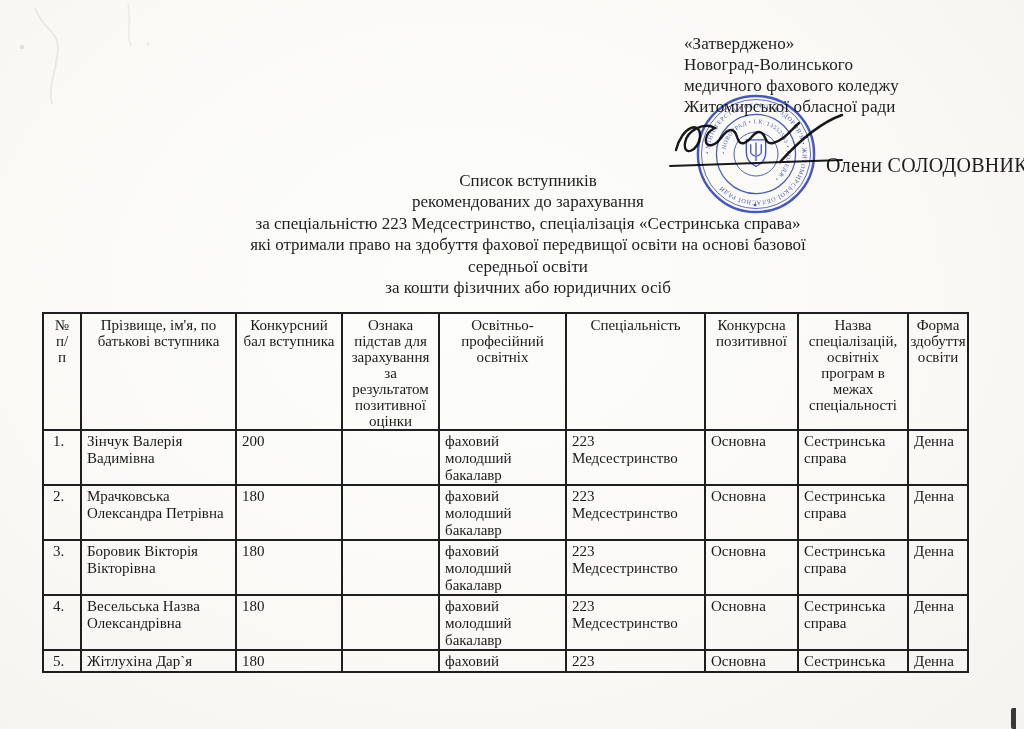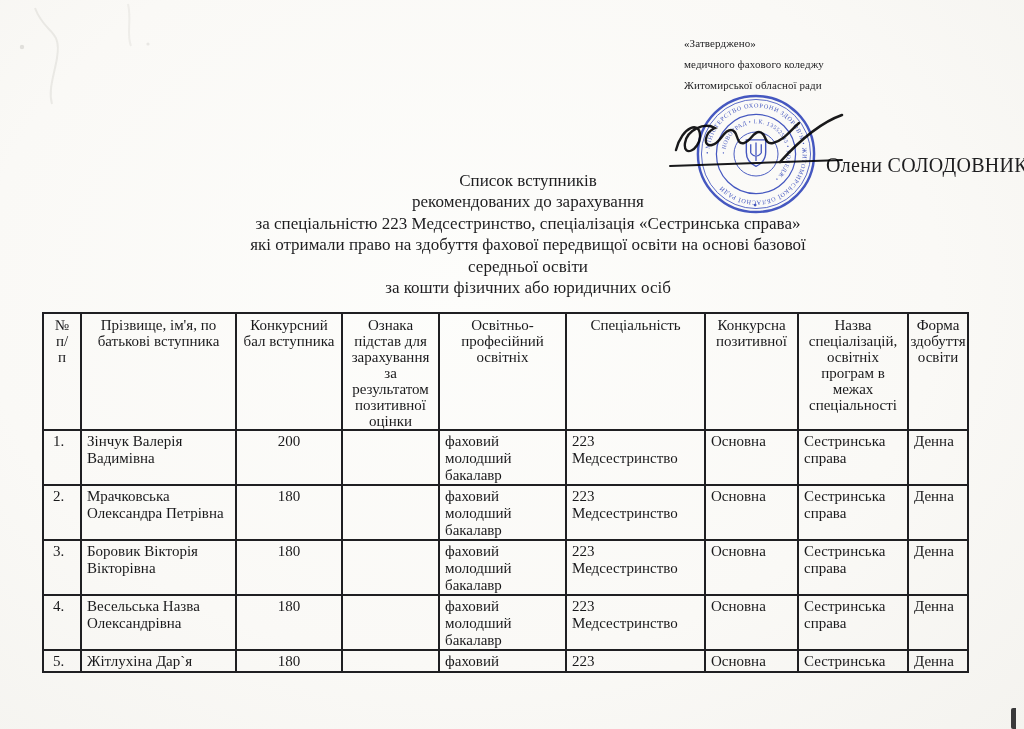--- a/index.html
+++ b/index.html
@@ -8,21 +8,21 @@
     font-family:"Liberation Serif","DejaVu Serif",serif;
     color:#1d1d1f;background:#ffffff;
   }
   .page{
     position:relative;width:1024px;height:729px;overflow:hidden;
     background:radial-gradient(ellipse at 45% 40%, #fdfdfb 0%, #faf9f6 60%, #f4f3ef 100%);
   }
   .smudge{position:absolute;left:0;top:0;width:220px;height:120px;opacity:.55;}
   .approval{
     position:absolute;left:684px;top:33px;width:330px;
-    font-size:11px;line-height:21px;letter-spacing:.1px;
+    font-size:17px;line-height:21px;letter-spacing:.1px;
   }
   .signer-name{
     position:absolute;left:826px;top:124px;font-size:20px;letter-spacing:.3px;white-space:nowrap;margin-top:30px;
   }
   .title-block{
     position:absolute;left:28px;top:170px;width:1000px;
     text-align:center;font-size:17px;line-height:21.4px;
   }
   table.applicants{
     position:absolute;left:42px;top:312px;width:925px;
@@ -31,21 +31,21 @@
   }
   table.applicants th,table.applicants td{
     border:2px solid #1f1f22;vertical-align:top;white-space:pre-line;overflow:hidden;
   }
   table.applicants th{
     font-weight:400;text-align:center;padding:3px 1px 0;line-height:16px;
   }
   table.applicants thead tr{height:114px;}
   table.applicants td{padding:2px 5px 0;line-height:17px;}
   table.applicants td:first-child{padding-left:9px;}
-  table.applicants td:nth-child(3){text-align:center;}
+  table.applicants td:nth-child(3){text-align:left;}
   table.applicants tbody tr:nth-child(1){height:54px;}
   table.applicants tbody tr:nth-child(2){height:50px;}
   table.applicants tbody tr:nth-child(3){height:52px;}
   table.applicants tbody tr:nth-child(4){height:50px;}
   table.applicants tbody tr:nth-child(5){height:22px;}
   .stamp{
     position:absolute;left:690px;top:88px;width:132px;height:132px;
     mix-blend-mode:multiply;opacity:.9;
   }
   .signature{
@@ -64,20 +64,21 @@
 
   <svg class="smudge" viewBox="0 0 220 120">
     <path d="M35,8 C45,35 62,28 57,58 C54,76 48,90 52,104" fill="none" stroke="#c9c8c2" stroke-width="2" opacity="0.6"></path>
     <path d="M128,4 C132,20 126,34 131,46" fill="none" stroke="#cfcec8" stroke-width="2" opacity="0.5"></path>
     <circle cx="22" cy="47" r="2.2" fill="#b9b8b2" opacity="0.7"></circle>
     <circle cx="148" cy="44" r="1.6" fill="#c4c3bd" opacity="0.6"></circle>
   </svg>
 
   <div class="approval">
     <div>«Затверджено»</div>
+    <div>Новоград-Волинського</div>
     <div>медичного фахового коледжу</div>
     <div>Житомирської обласної ради</div>
   </div>
   <div class="signer-name">Олени СОЛОДОВНИК</div>
 
   <div class="title-block">
     <div>Список вступників</div>
     <div>рекомендованих до зарахування</div>
     <div>за спеціальністю 223 Медсестринство, спеціалізація «Сестринська справа»</div>
     <div>які отримали право на здобуття фахової передвищої освіти на основі базової</div>

